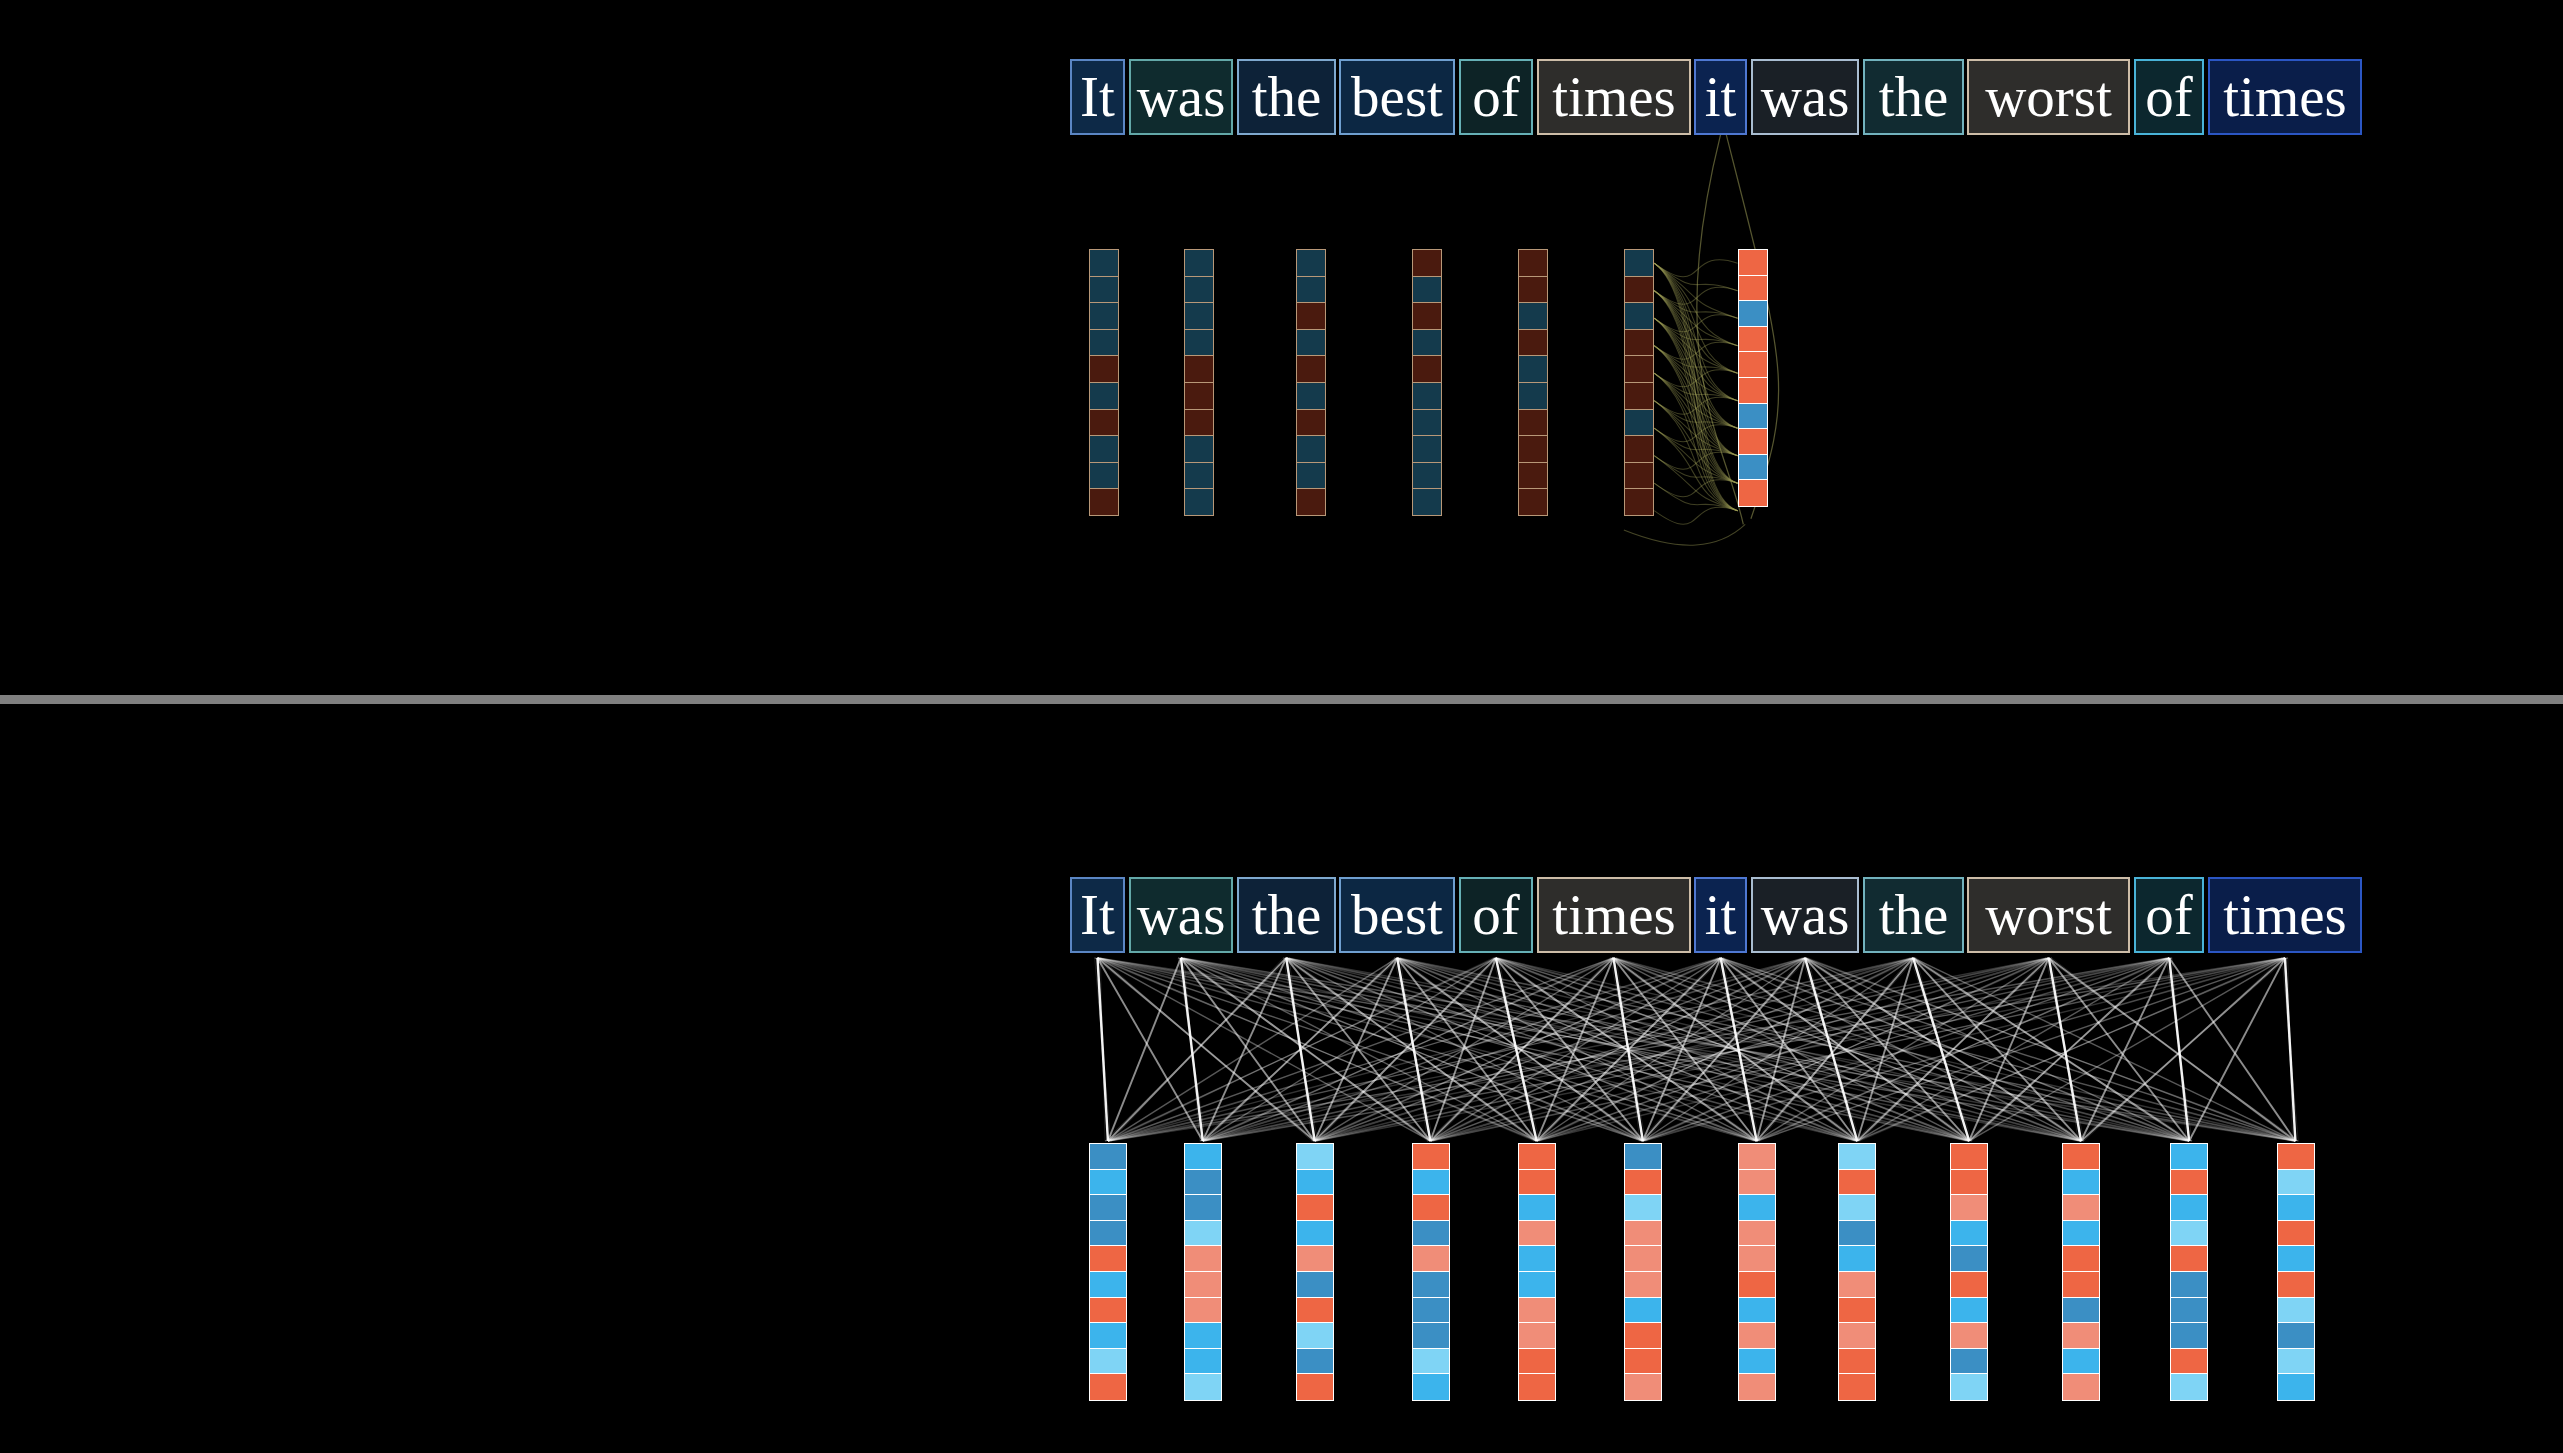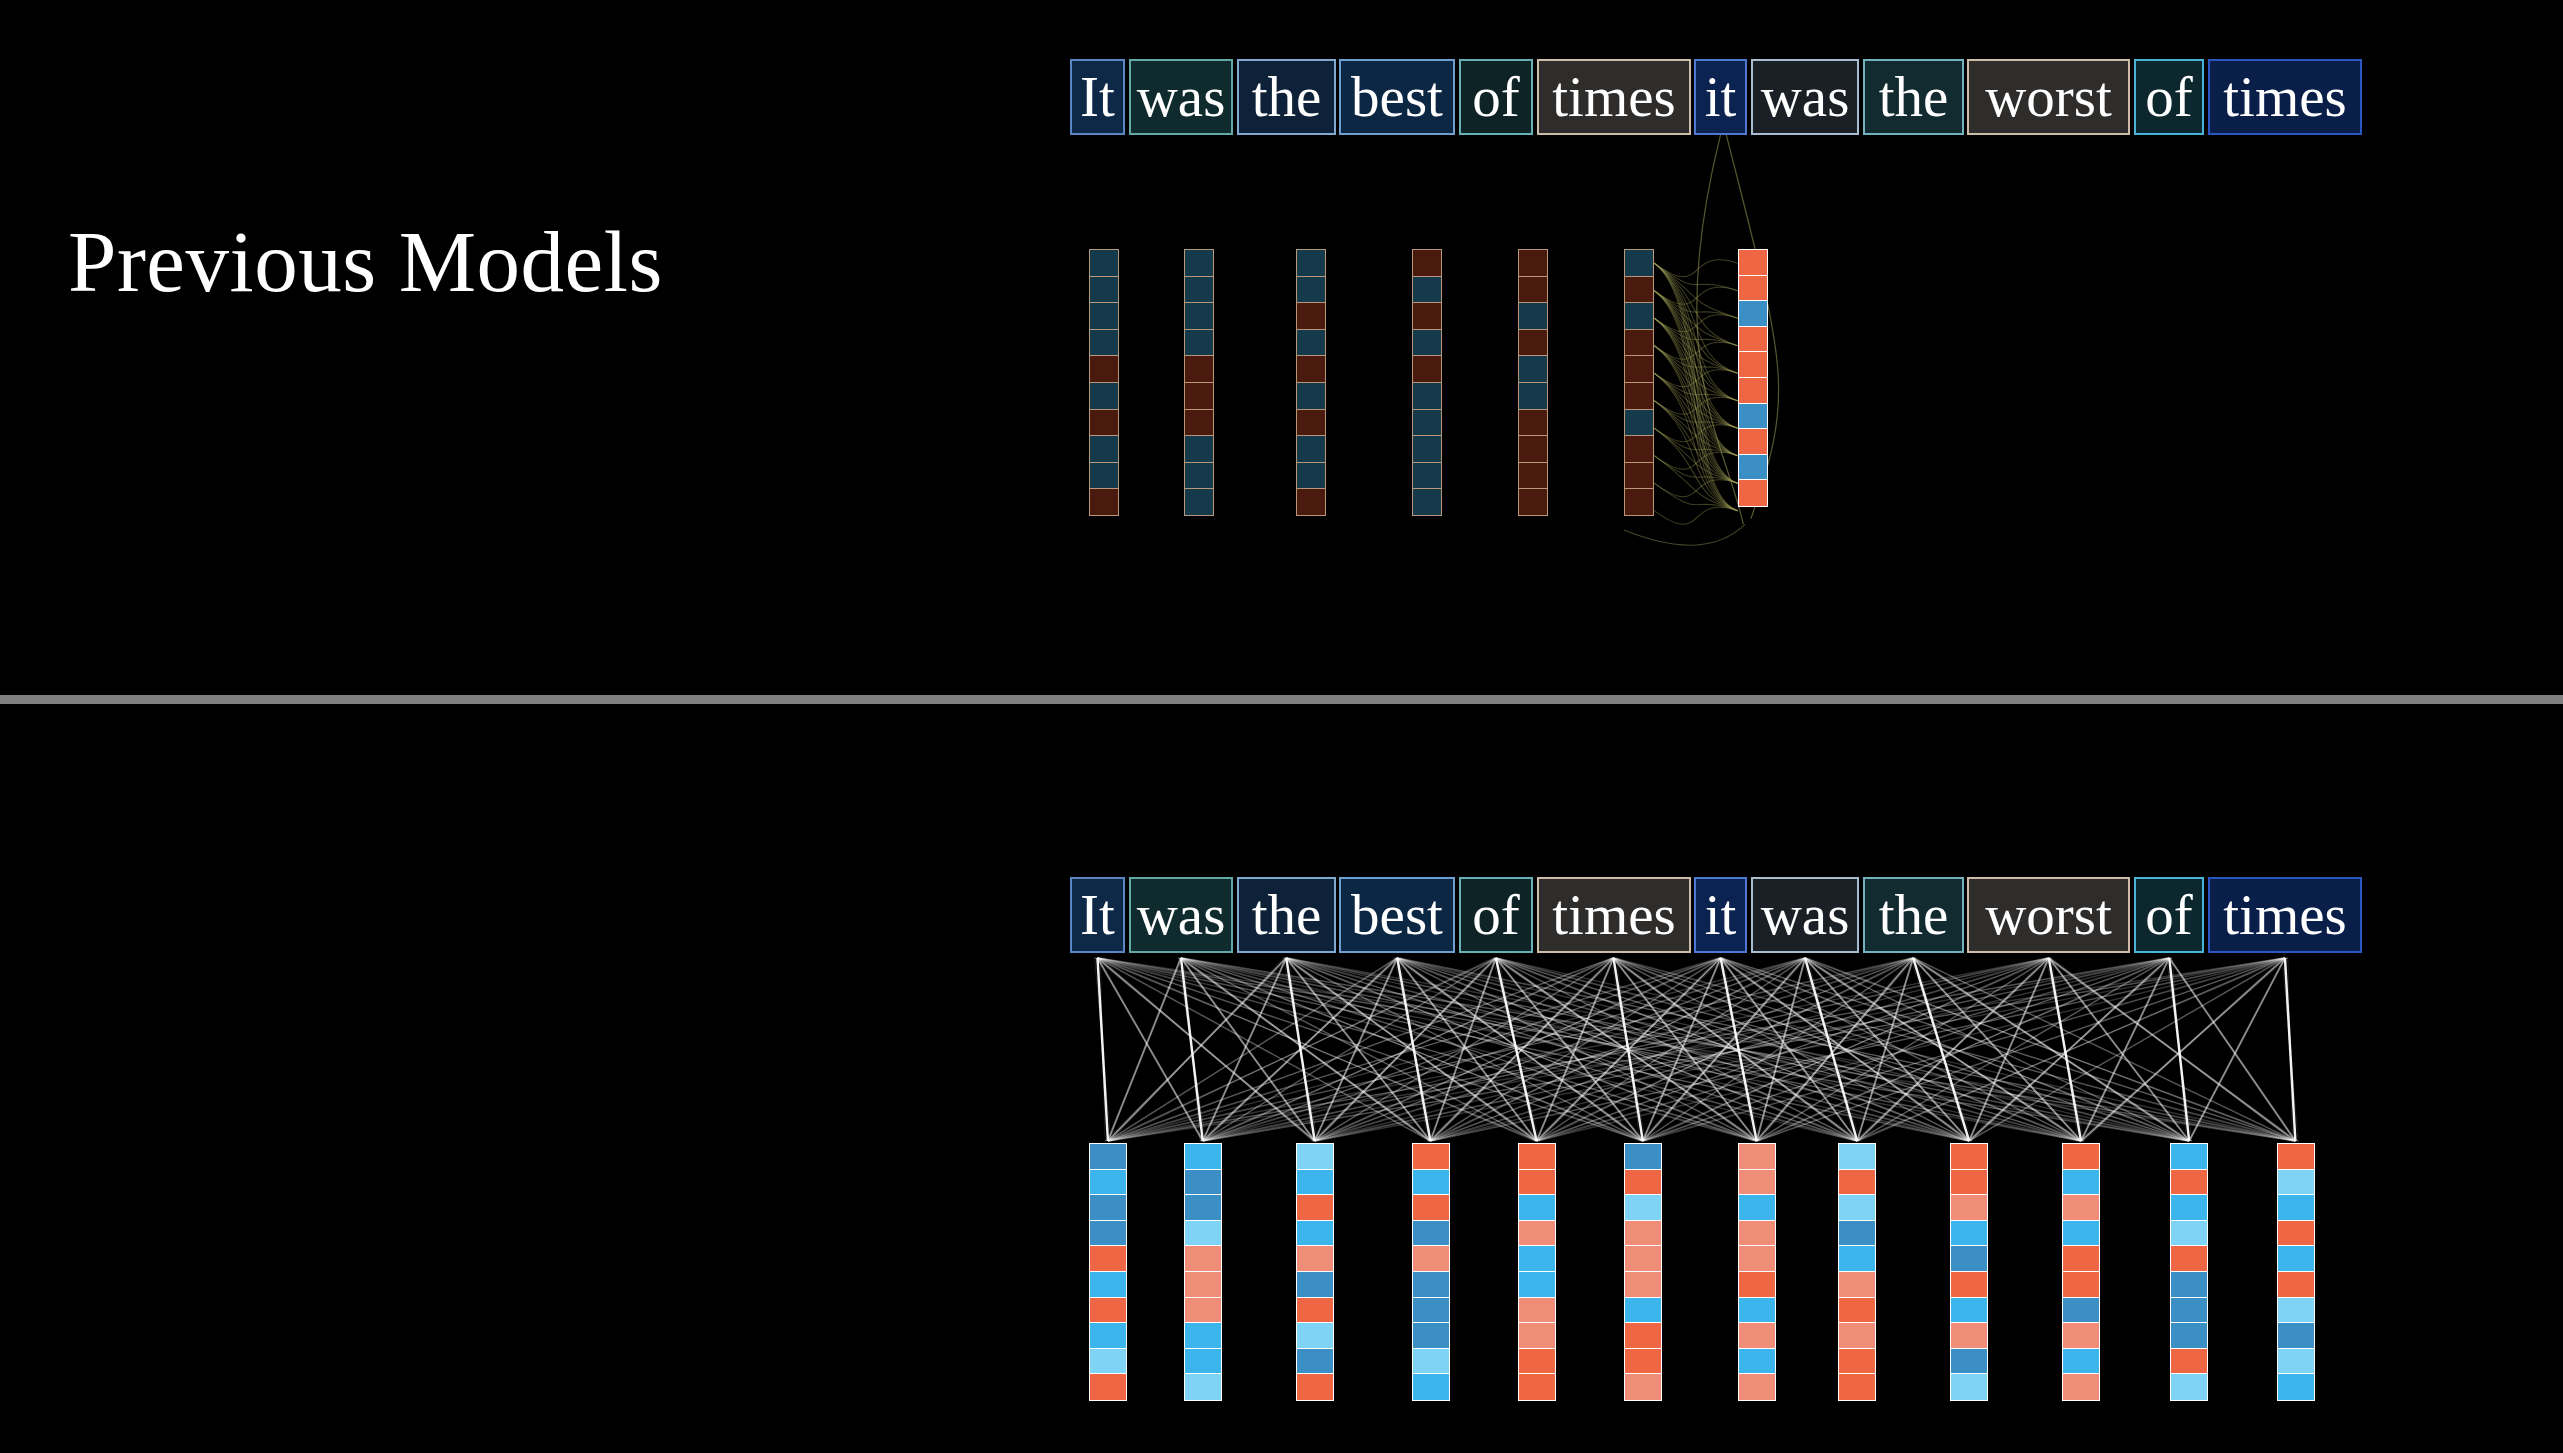--- a/index.html
+++ b/index.html
@@ -95,21 +95,20 @@
     top: 0;
     pointer-events: none;
   }
 </style>
 </head>
 <body>
 
 <div class="slide">
 
   <div class="panel" id="panel-previous">
-    <div class="section-title" id="title-previous">Previous Models</div>
 
     <svg class="edge-layer" id="edges-top" width="2563" height="697" viewBox="0 0 2702 735">
         <path d="M 1744 277.5 C 1799 317.5, 1777 259.5, 1832 277.5" stroke="#9a9a55" stroke-width="1.1" fill="none" opacity="0.4"></path>
         <path d="M 1744 277.5 C 1799 317.5, 1777 288.5, 1832 306.5" stroke="#9a9a55" stroke-width="1.1" fill="none" opacity="0.4"></path>
         <path d="M 1744 277.5 C 1799 317.5, 1777 317.5, 1832 335.5" stroke="#9a9a55" stroke-width="1.1" fill="none" opacity="0.4"></path>
         <path d="M 1744 277.5 C 1799 317.5, 1777 346.5, 1832 364.5" stroke="#9a9a55" stroke-width="1.1" fill="none" opacity="0.4"></path>
         <path d="M 1744 277.5 C 1799 317.5, 1777 375.5, 1832 393.5" stroke="#9a9a55" stroke-width="1.1" fill="none" opacity="0.4"></path>
         <path d="M 1744 277.5 C 1799 317.5, 1777 404.5, 1832 422.5" stroke="#9a9a55" stroke-width="1.1" fill="none" opacity="0.4"></path>
         <path d="M 1744 277.5 C 1799 317.5, 1777 433.5, 1832 451.5" stroke="#9a9a55" stroke-width="1.1" fill="none" opacity="0.4"></path>
         <path d="M 1744 277.5 C 1799 317.5, 1777 462.5, 1832 480.5" stroke="#9a9a55" stroke-width="1.1" fill="none" opacity="0.4"></path>

